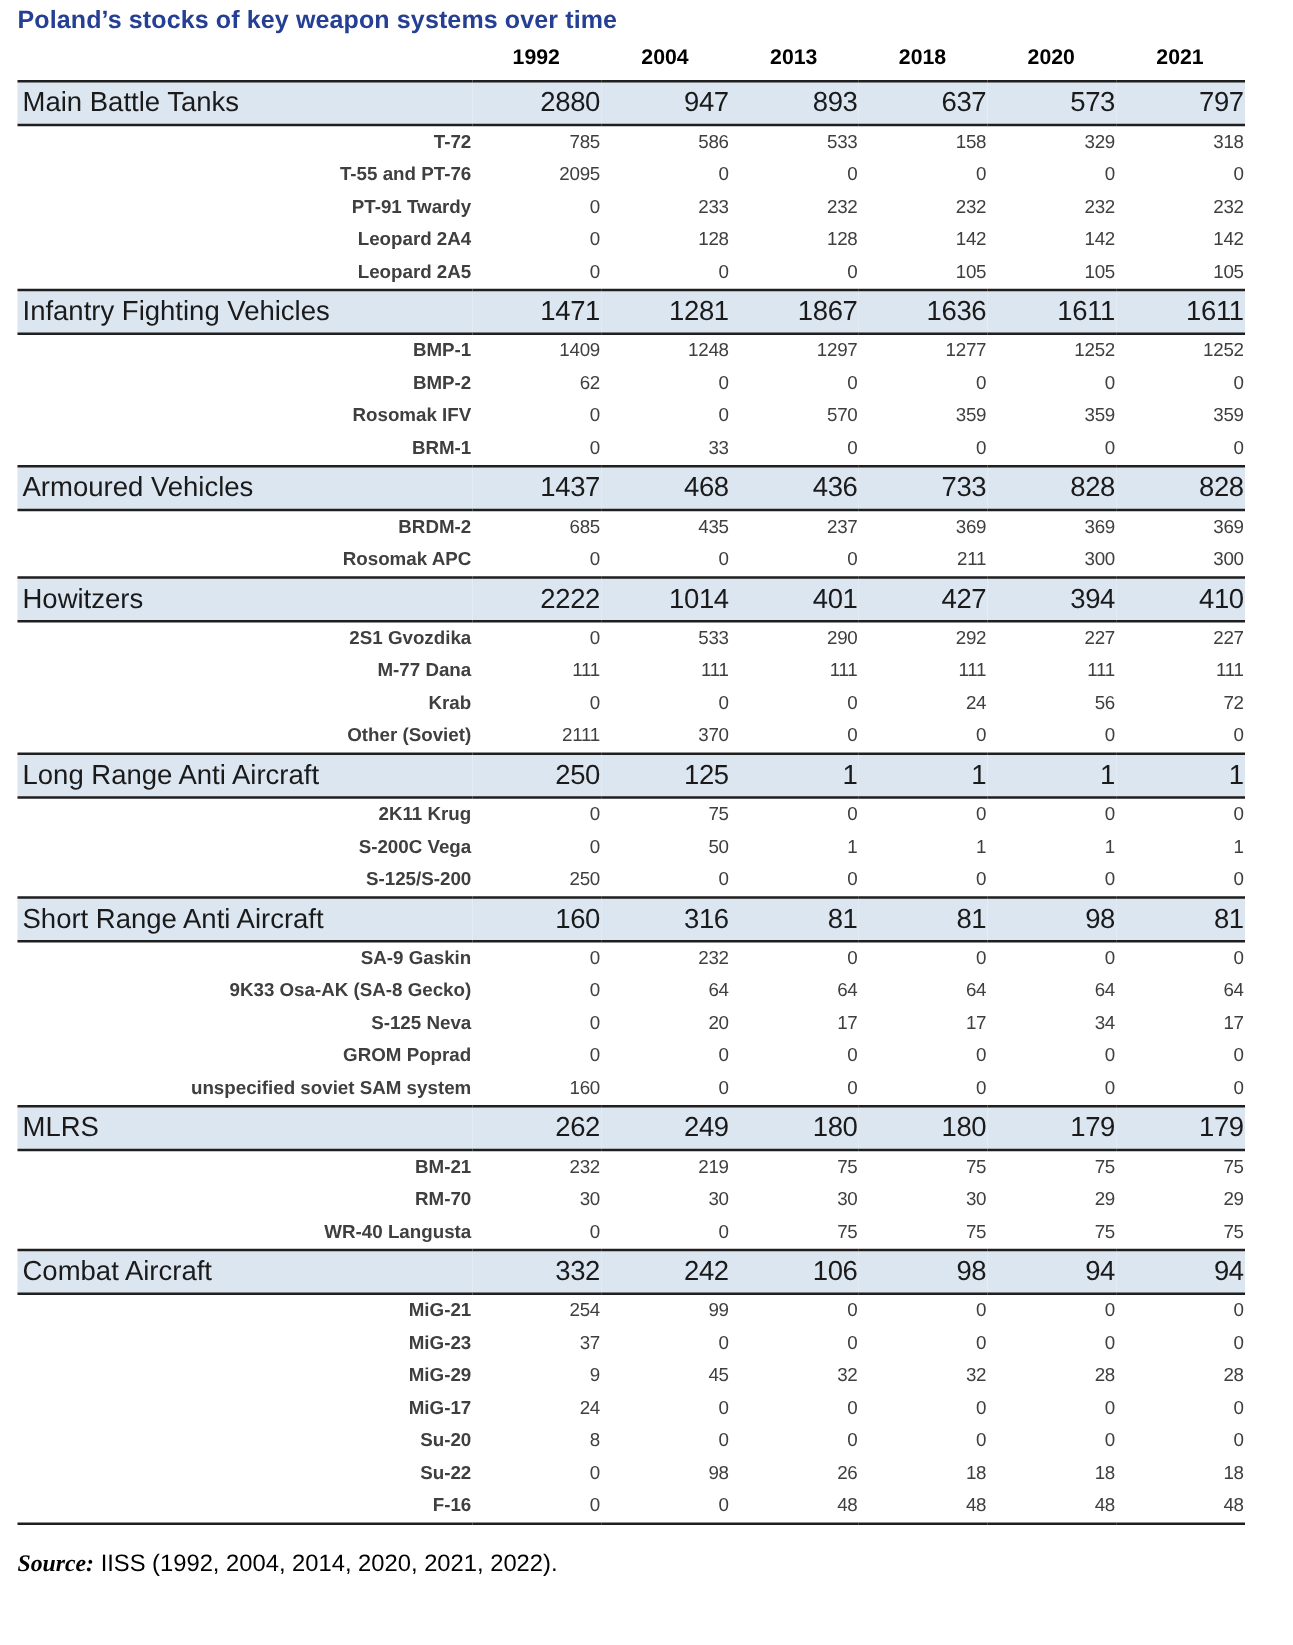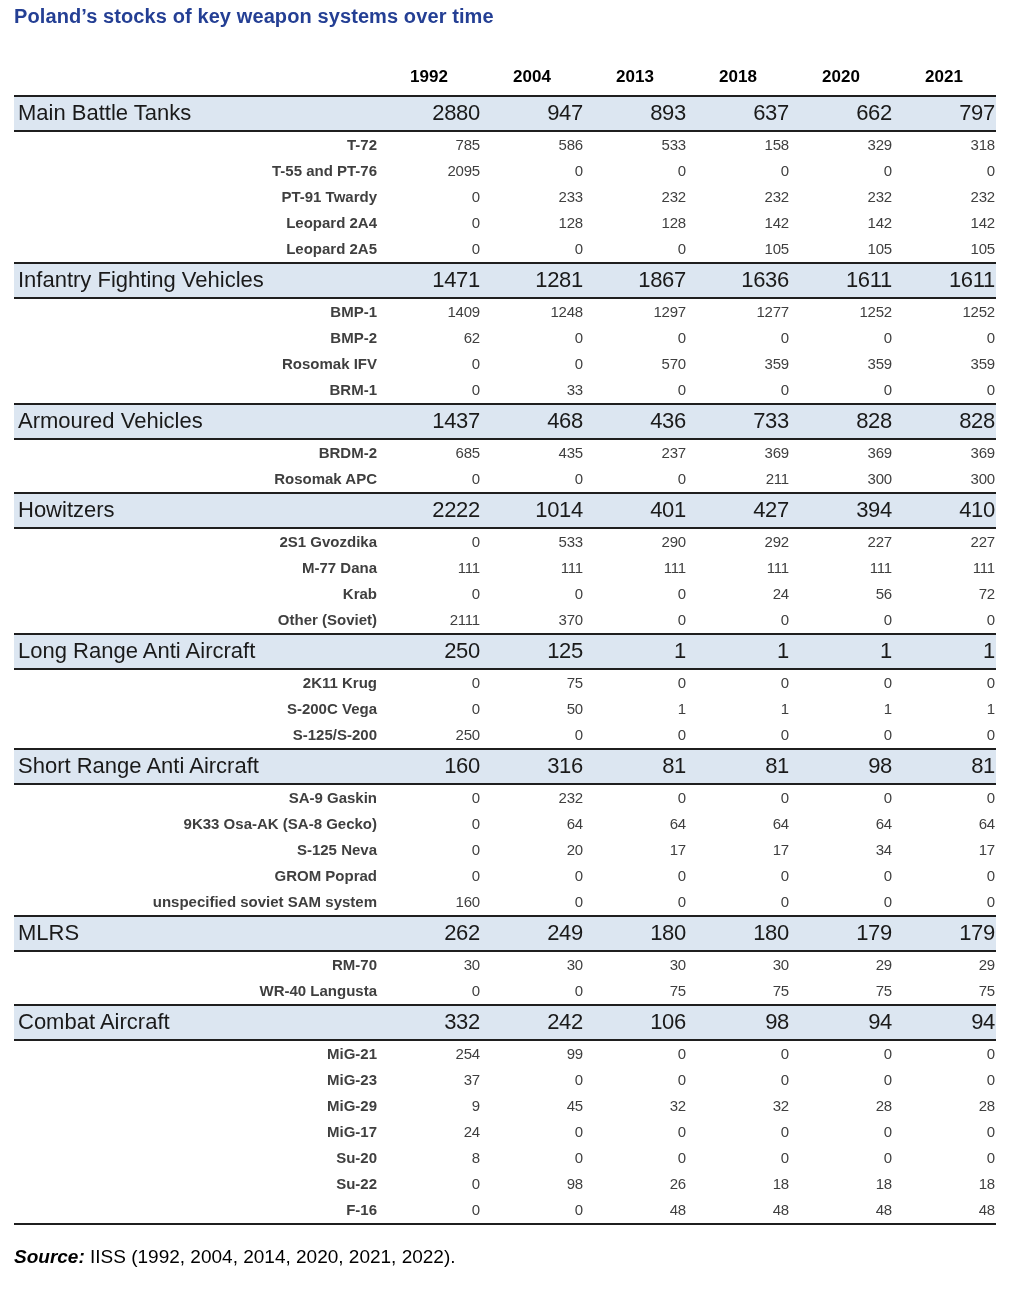--- a/index.html
+++ b/index.html
@@ -12,21 +12,21 @@
   *{ box-sizing:border-box; margin:0; padding:0; }
   html,body{ background:#ffffff; }
   body{
     width:1034px; height:1316px;
     font-family:"Liberation Sans", sans-serif;
     overflow:hidden;
   }
   .page{ padding:5px 38px 0 14px; }
   .title{
     font-size:20px; font-weight:700; color:var(--title-blue);
-    letter-spacing:0.1px; margin-bottom:37px;
+    letter-spacing:0.1px; margin-bottom:6px;
   }
   table.stocks{
     width:100%; border-collapse:collapse; table-layout:fixed;
     border-bottom:2px solid var(--rule);
   }
   col.lblcol{ width:364px; }
   col.numcol{ width:103px; }
   thead th{
     font-size:17px; font-weight:700; color:#000;
     text-align:center; padding:2px 1px 8px 0; vertical-align:bottom;
@@ -40,21 +40,21 @@
     padding:3px 1px 4px 0; text-align:right;
     letter-spacing:-0.3px;
   }
   tr.section th.lbl{ text-align:left; padding-left:4px; letter-spacing:0; }
   tr.datarow td, tr.datarow th{
     font-size:15px; font-weight:400; color:var(--row-text);
     padding:4px 1px 5px 0; text-align:right; letter-spacing:-0.2px;
   }
   tr.datarow th.lbl{ text-align:right; padding-left:4px; letter-spacing:0;font-weight:bold; }
   .source{ margin-top:21px; font-size:19px; color:#000; }
-  .source .src-label{ font-weight:700; font-style:italic; }
+  .source .src-label{ font-weight:700; font-style:italic;font-family:Liberation Serif, serif; }
   .source .src-text{ font-weight:400; }
 </style>
 </head>
 <body>
 
 <div class="page">
 
   <h1 class="title">Poland’s stocks of key weapon systems over time</h1>
 
   <table class="stocks">
@@ -78,21 +78,21 @@
           <th class="num">2021</th>
         </tr>
     </thead>
     <tbody>
         <tr class="section">
           <th class="lbl">Main Battle Tanks</th>
           <td class="num">2880</td>
           <td class="num">947</td>
           <td class="num">893</td>
           <td class="num">637</td>
-          <td class="num">662</td>
+          <td class="num">573</td>
           <td class="num">797</td>
         </tr>
         <tr class="datarow">
           <th class="lbl">T-72</th>
           <td class="num">785</td>
           <td class="num">586</td>
           <td class="num">533</td>
           <td class="num">158</td>
           <td class="num">329</td>
           <td class="num">318</td>
@@ -343,20 +343,29 @@
         <tr class="section">
           <th class="lbl">MLRS</th>
           <td class="num">262</td>
           <td class="num">249</td>
           <td class="num">180</td>
           <td class="num">180</td>
           <td class="num">179</td>
           <td class="num">179</td>
         </tr>
         <tr class="datarow">
+          <th class="lbl">BM-21</th>
+          <td class="num">232</td>
+          <td class="num">219</td>
+          <td class="num">75</td>
+          <td class="num">75</td>
+          <td class="num">75</td>
+          <td class="num">75</td>
+        </tr>
+        <tr class="datarow">
           <th class="lbl">RM-70</th>
           <td class="num">30</td>
           <td class="num">30</td>
           <td class="num">30</td>
           <td class="num">30</td>
           <td class="num">29</td>
           <td class="num">29</td>
         </tr>
         <tr class="datarow">
           <th class="lbl">WR-40 Langusta</th>

